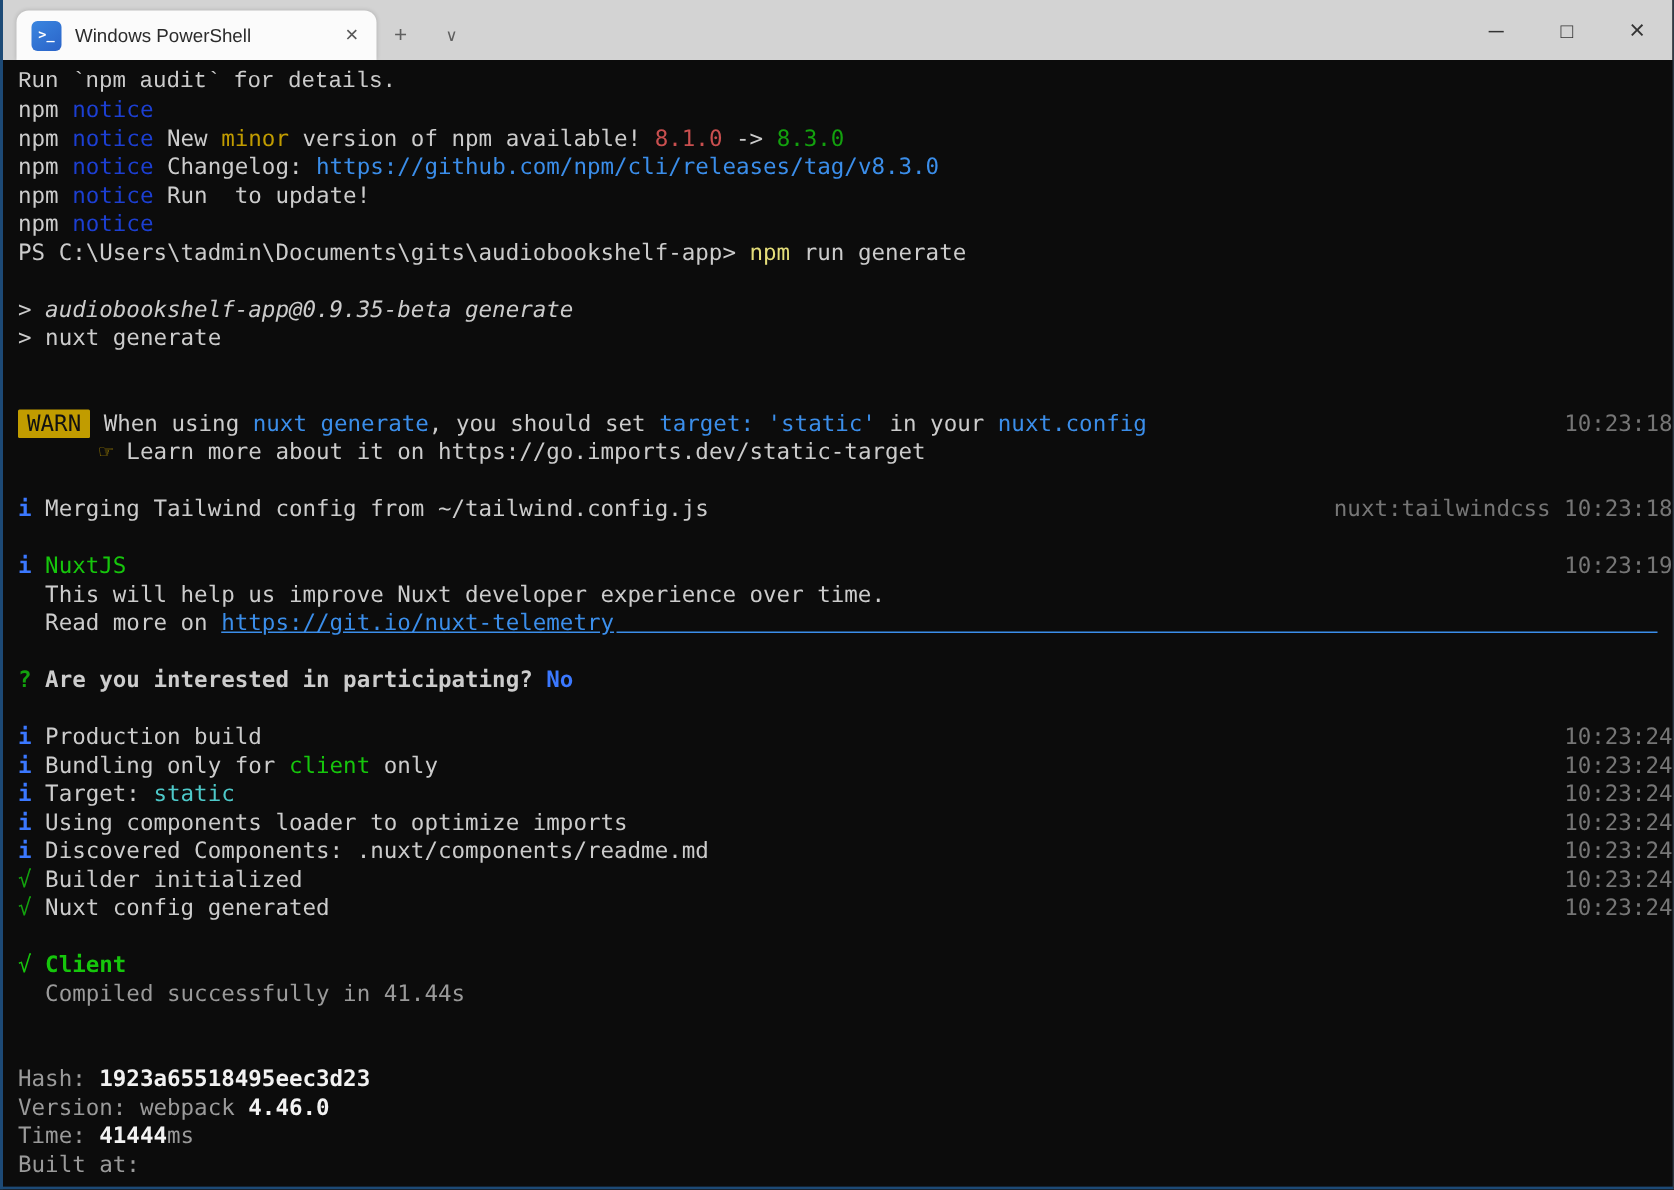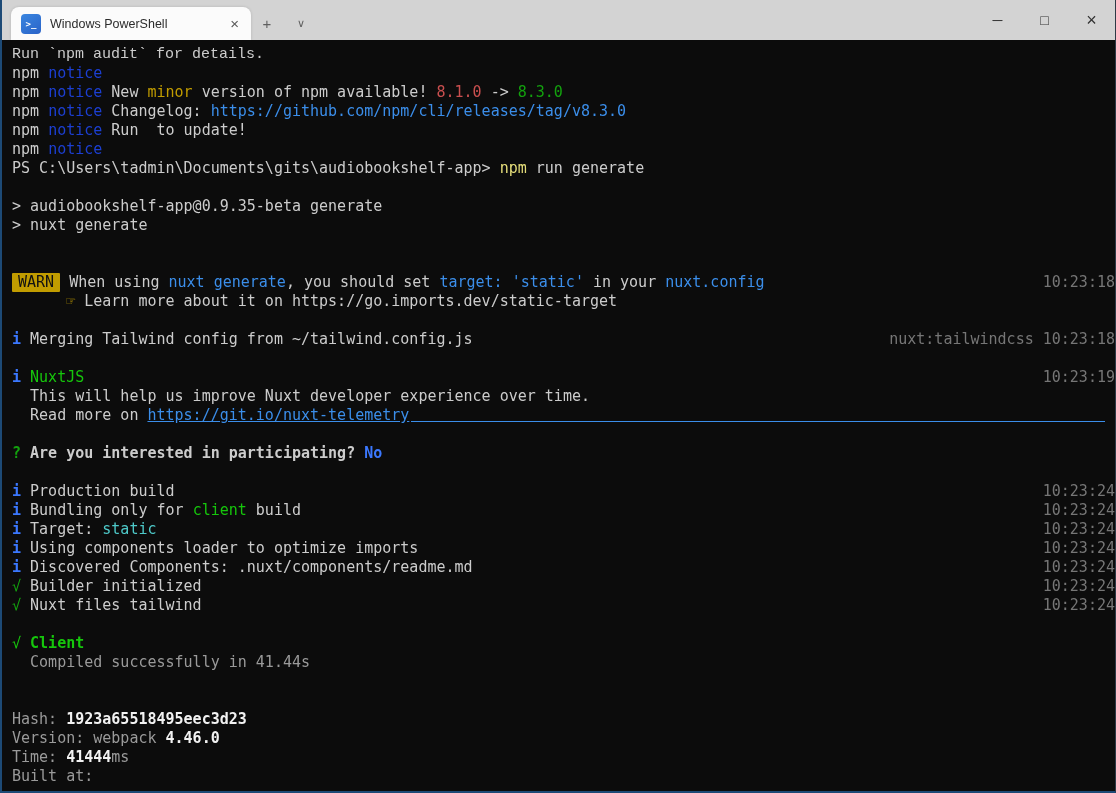--- a/index.html
+++ b/index.html
@@ -88,42 +88,42 @@
   </div>
   <div class="terminal" id="terminal">
       <div class="line"><span style="color: rgb(204, 204, 204); font-family: Liberation Mono, monospace;">Run `npm audit` for details.</span></div>
       <div class="line"><span style="color: rgb(204, 204, 204);">npm </span><span style="color: rgb(28, 63, 210);">notice</span></div>
       <div class="line"><span style="color: rgb(204, 204, 204);">npm </span><span style="color: rgb(28, 63, 210);">notice</span><span style="color: rgb(204, 204, 204);"> New </span><span style="color: rgb(193, 156, 0);">minor</span><span style="color: rgb(204, 204, 204);"> version of npm available! </span><span style="color: rgb(201, 79, 79);">8.1.0</span><span style="color: rgb(204, 204, 204);"> -&gt; </span><span style="color: rgb(19, 161, 14);">8.3.0</span></div>
       <div class="line"><span style="color: rgb(204, 204, 204);">npm </span><span style="color: rgb(28, 63, 210);">notice</span><span style="color: rgb(204, 204, 204);"> Changelog: </span><span style="color: rgb(59, 142, 234);">https://github.com/npm/cli/releases/tag/v8.3.0</span></div>
       <div class="line"><span style="color: rgb(204, 204, 204);">npm </span><span style="color: rgb(28, 63, 210);">notice</span><span style="color: rgb(204, 204, 204);"> Run </span><span style="color: rgb(204, 204, 204);"> to update!</span></div>
       <div class="line"><span style="color: rgb(204, 204, 204);">npm </span><span style="color: rgb(28, 63, 210);">notice</span></div>
       <div class="line"><span style="color: rgb(204, 204, 204);">PS C:\Users\tadmin\Documents\gits\audiobookshelf-app&gt; </span><span style="color: rgb(229, 222, 122);">npm</span><span style="color: rgb(204, 204, 204);"> run generate</span></div>
       <div class="line"></div>
-      <div class="line"><span style="color: rgb(204, 204, 204);">&gt; audiobookshelf-app@0.9.35-beta generate</span></div>
+      <div class="line"><span style="color: rgb(204, 204, 204); font-style: italic;">&gt; audiobookshelf-app@0.9.35-beta generate</span></div>
       <div class="line"><span style="color: rgb(204, 204, 204);">&gt; nuxt generate</span></div>
       <div class="line"></div>
       <div class="line"></div>
       <div class="line"><span class="badge" style="color: rgb(17, 17, 17); background: rgb(193, 156, 0);">WARN</span><span style="color: rgb(204, 204, 204);"> When using </span><span style="color: rgb(59, 142, 234);">nuxt generate</span><span style="color: rgb(204, 204, 204);">, you should set </span><span style="color: rgb(59, 142, 234);">target: 'static'</span><span style="color: rgb(204, 204, 204);"> in your </span><span style="color: rgb(59, 142, 234);">nuxt.config</span><span class="right" style="color: rgb(118, 118, 118);">10:23:18</span></div>
       <div class="line"><span style="color: rgb(204, 204, 204);">      </span><span style="color: rgb(193, 156, 0);">☞</span><span style="color: rgb(204, 204, 204);"> Learn more about it on </span><span style="color: rgb(204, 204, 204);">https://go.imports.dev/static-target</span></div>
       <div class="line"></div>
       <div class="line"><span style="color: rgb(59, 120, 255); font-weight: bold;">i</span><span style="color: rgb(204, 204, 204);"> Merging Tailwind config from ~/tailwind.config.js</span><span class="right" style="color: rgb(118, 118, 118);">nuxt:tailwindcss 10:23:18</span></div>
       <div class="line"></div>
       <div class="line"><span style="color: rgb(59, 120, 255); font-weight: bold;">i</span><span style="color: rgb(204, 204, 204);"> </span><span style="color: rgb(22, 198, 12);">NuxtJS</span><span class="right" style="color: rgb(118, 118, 118);">10:23:19</span></div>
       <div class="line"><span style="color: rgb(204, 204, 204);">  This will help us improve Nuxt developer experience over time.</span></div>
       <div class="line"><span style="color: rgb(204, 204, 204);">  Read more on </span><span style="color: rgb(59, 142, 234); text-decoration: underline;">https://git.io/nuxt-telemetry</span><span class="ext" style="border-bottom-color: rgb(59, 142, 234);"></span></div>
       <div class="line"></div>
       <div class="line"><span style="color: rgb(19, 161, 14); font-weight: bold;">?</span><span style="color: rgb(204, 204, 204); font-weight: bold;"> Are you interested in participating? </span><span style="color: rgb(59, 120, 255); font-weight: bold;">No</span></div>
       <div class="line"></div>
       <div class="line"><span style="color: rgb(59, 120, 255); font-weight: bold;">i</span><span style="color: rgb(204, 204, 204);"> Production build</span><span class="right" style="color: rgb(118, 118, 118);">10:23:24</span></div>
-      <div class="line"><span style="color: rgb(59, 120, 255); font-weight: bold;">i</span><span style="color: rgb(204, 204, 204);"> Bundling only for </span><span style="color: rgb(22, 198, 12);">client</span><span style="color: rgb(204, 204, 204);"> build</span><span class="right" style="color: rgb(118, 118, 118);">10:23:24</span></div>
+      <div class="line"><span style="color: rgb(59, 120, 255); font-weight: bold;">i</span><span style="color: rgb(204, 204, 204);"> Bundling only for </span><span style="color: rgb(22, 198, 12);">client</span><span style="color: rgb(204, 204, 204);"> only</span><span class="right" style="color: rgb(118, 118, 118);">10:23:24</span></div>
       <div class="line"><span style="color: rgb(59, 120, 255); font-weight: bold;">i</span><span style="color: rgb(204, 204, 204);"> Target: </span><span style="color: rgb(78, 201, 201);">static</span><span class="right" style="color: rgb(118, 118, 118);">10:23:24</span></div>
       <div class="line"><span style="color: rgb(59, 120, 255); font-weight: bold;">i</span><span style="color: rgb(204, 204, 204);"> Using components loader to optimize imports</span><span class="right" style="color: rgb(118, 118, 118);">10:23:24</span></div>
       <div class="line"><span style="color: rgb(59, 120, 255); font-weight: bold;">i</span><span style="color: rgb(204, 204, 204);"> Discovered Components: .nuxt/components/readme.md</span><span class="right" style="color: rgb(118, 118, 118);">10:23:24</span></div>
       <div class="line"><span style="color: rgb(19, 161, 14);">√</span><span style="color: rgb(204, 204, 204);"> Builder initialized</span><span class="right" style="color: rgb(118, 118, 118);">10:23:24</span></div>
-      <div class="line"><span style="color: rgb(19, 161, 14);">√</span><span style="color: rgb(204, 204, 204);"> Nuxt files tailwind</span><span class="right" style="color: rgb(118, 118, 118);">10:23:24</span></div>
+      <div class="line"><span style="color: rgb(19, 161, 14);">√</span><span style="color: rgb(204, 204, 204);"> Nuxt config generated</span><span class="right" style="color: rgb(118, 118, 118);">10:23:24</span></div>
       <div class="line"></div>
       <div class="line"><span style="color: rgb(22, 198, 12);">√ </span><span style="color: rgb(22, 198, 12); font-weight: bold;">Client</span></div>
       <div class="line"><span style="color: rgb(154, 154, 154);">  Compiled successfully in 41.44s</span></div>
       <div class="line"></div>
       <div class="line"></div>
       <div class="line"><span style="color: rgb(154, 154, 154);">Hash: </span><span style="color: rgb(242, 242, 242); font-weight: bold;">1923a65518495eec3d23</span></div>
       <div class="line"><span style="color: rgb(154, 154, 154);">Version: webpack </span><span style="color: rgb(242, 242, 242); font-weight: bold;">4.46.0</span></div>
       <div class="line"><span style="color: rgb(154, 154, 154);">Time: </span><span style="color: rgb(242, 242, 242); font-weight: bold;">41444</span><span style="color: rgb(154, 154, 154);">ms</span></div>
       <div class="line"><span style="color: rgb(154, 154, 154);">Built at: </span></div>
     </div>

